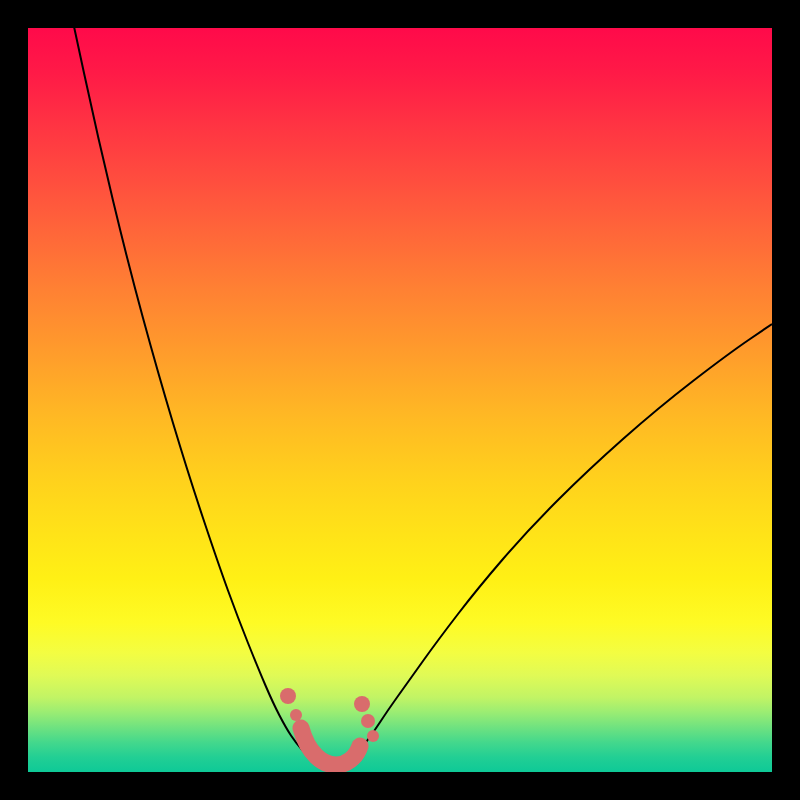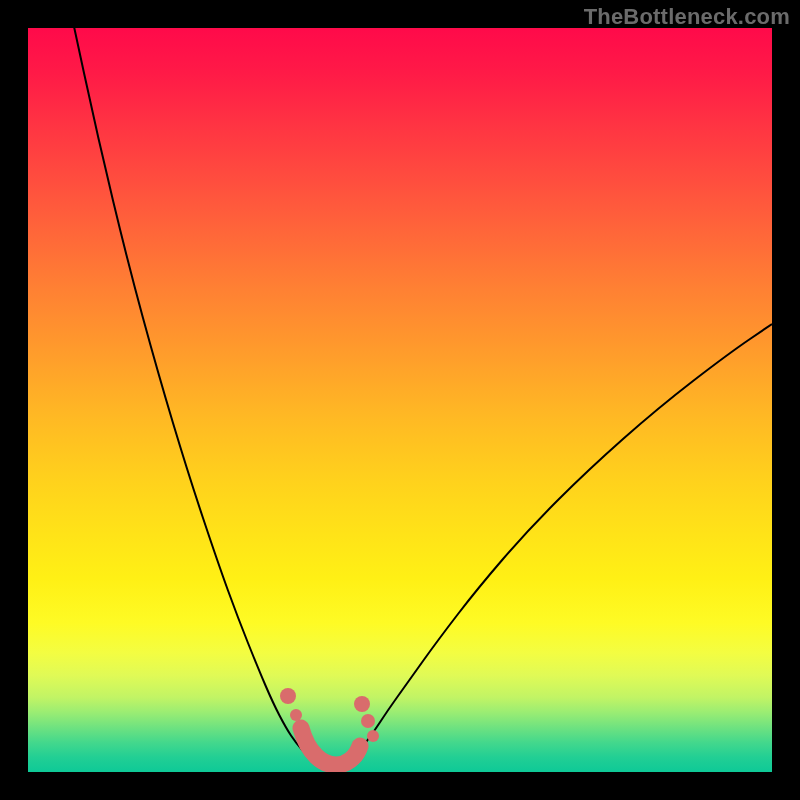--- a/index.html
+++ b/index.html
@@ -95,14 +95,13 @@
       <path id="worm" class="worm" d="M273 700 C280 726, 295 737, 308 737 C318 737, 328 730, 332 718"></path>
       <g id="dots">
           <circle cx="260" cy="668" r="8" class="dot"></circle>
           <circle cx="268" cy="687" r="6" class="dot"></circle>
           <circle cx="334" cy="676" r="8" class="dot"></circle>
           <circle cx="340" cy="693" r="7" class="dot"></circle>
           <circle cx="345" cy="708" r="6" class="dot"></circle>
         </g>
     </svg>
   </div>
-  <div class="watermark">TheBottleneck.com</div>
 </div>
 
 </body></html>

